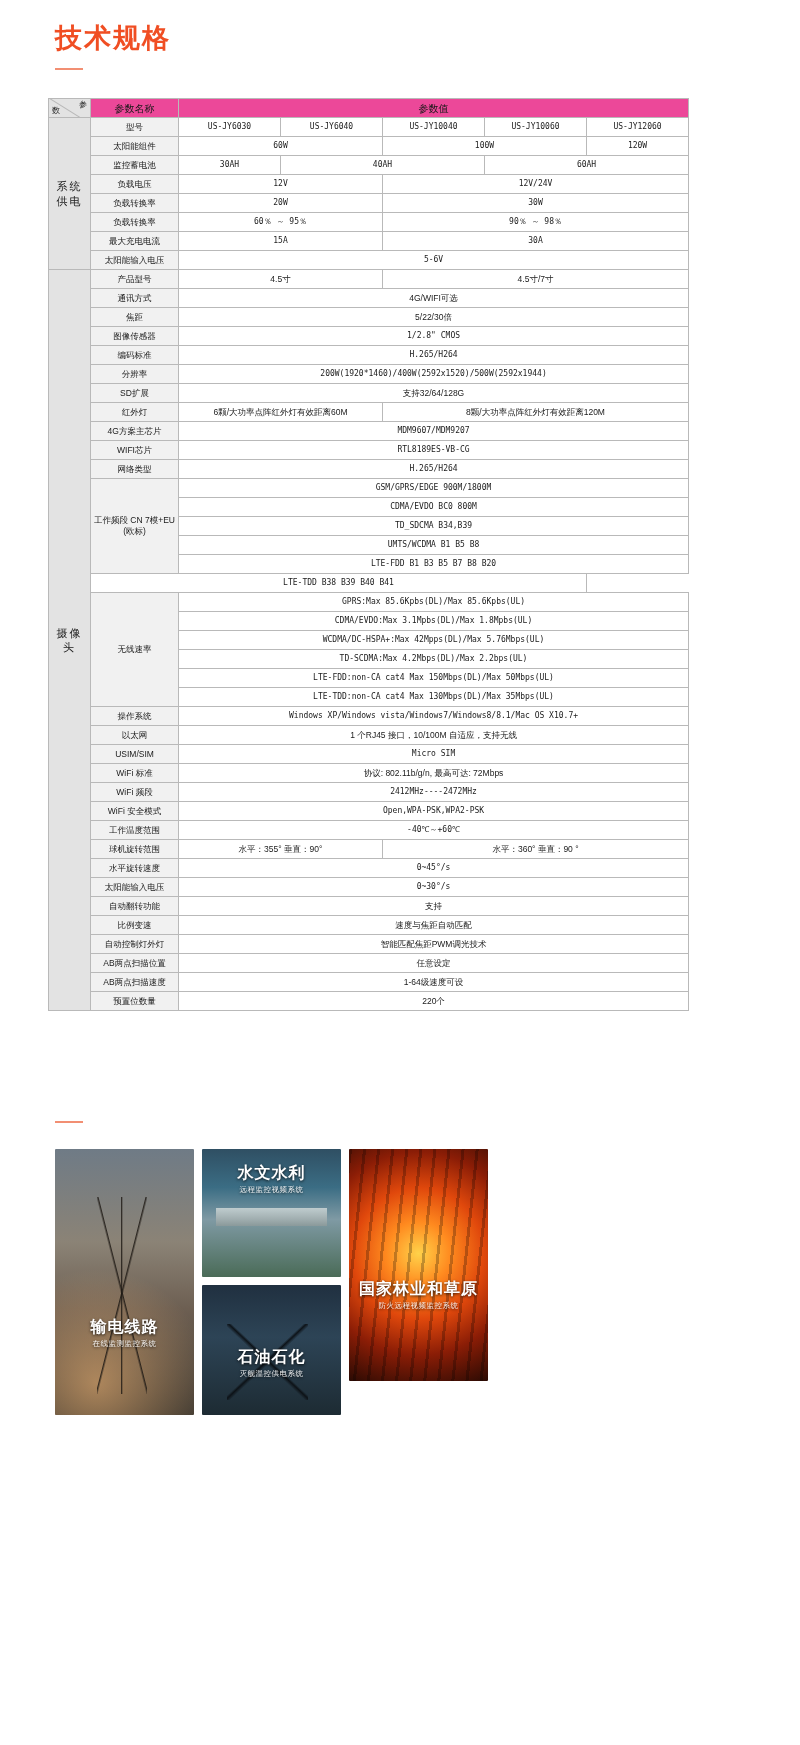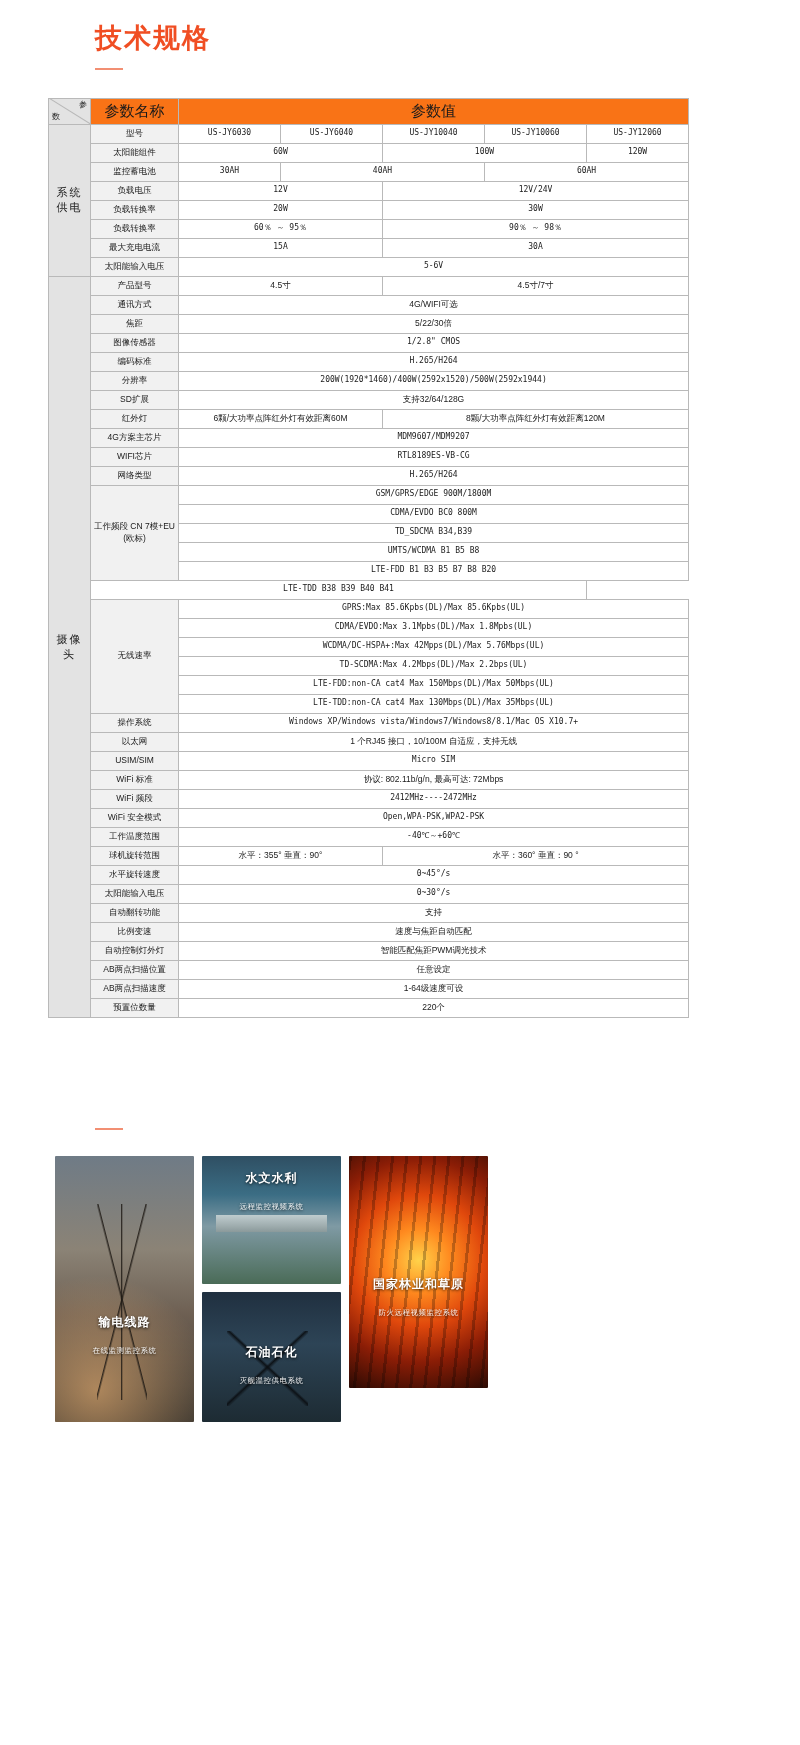--- a/index.html
+++ b/index.html
@@ -16,21 +16,20 @@
   }
   .page {
     width: 800px;
     position: relative;
   }
 
   
   .section-head {
     padding-left: 55px;
     padding-top: 22px;
-    margin-left: 40px;
   }
   .section-title {
     font-size: 27px;
     font-weight: bold;
     color: #f04e23;
     letter-spacing: 2px;
     line-height: 1.2;
     margin: 0;
   }
   .title-rule {
@@ -56,23 +55,23 @@
     border: 1px solid #b9b9b9;
     padding: 2px 3px;
     text-align: center;
     vertical-align: middle;
     line-height: 1.35;
     font-weight: normal;
     height: 14px;
     word-break: break-all;
   }
   .hdr {
-    background: #f97316;
+    background: #ec4899;
     font-weight: bold;
-    font-size: 15px;
+    font-size: 10px;
   }
   .sidecat {
     background: #e3e3e3;
     font-weight: bold;
     font-size: 11px;
     width: 42px;
     letter-spacing: 2px;
   }
   .rowlabel {
     background: #f1f1f1;
@@ -147,30 +146,30 @@
   .tile .cap {
     position: absolute;
     left: 0; right: 0;
     bottom: 0;
     padding: 6px 8px 10px 8px;
     color: #fff;
     text-shadow: 0 1px 3px rgba(0,0,0,.8);
   }
   .tile .cap.center { text-align: center; }
   .tile .cap .big {
-    font-size: 12px;
+    font-size: 16px;
     font-weight: bold;
     letter-spacing: 1px;
     display: block;
   }
   .tile .cap .small {
     font-size: 7.5px;
     letter-spacing: .5px;
     display: block;
-    margin-top: 15px;
+    margin-top: 1px;
     opacity: .92;
   }
   .tile .cap.topband {
     top: 0;
     bottom: auto;
     padding-top: 14px;
   }
 
   
   .img { width: 100%; height: 100%; position: absolute; inset: 0; }

